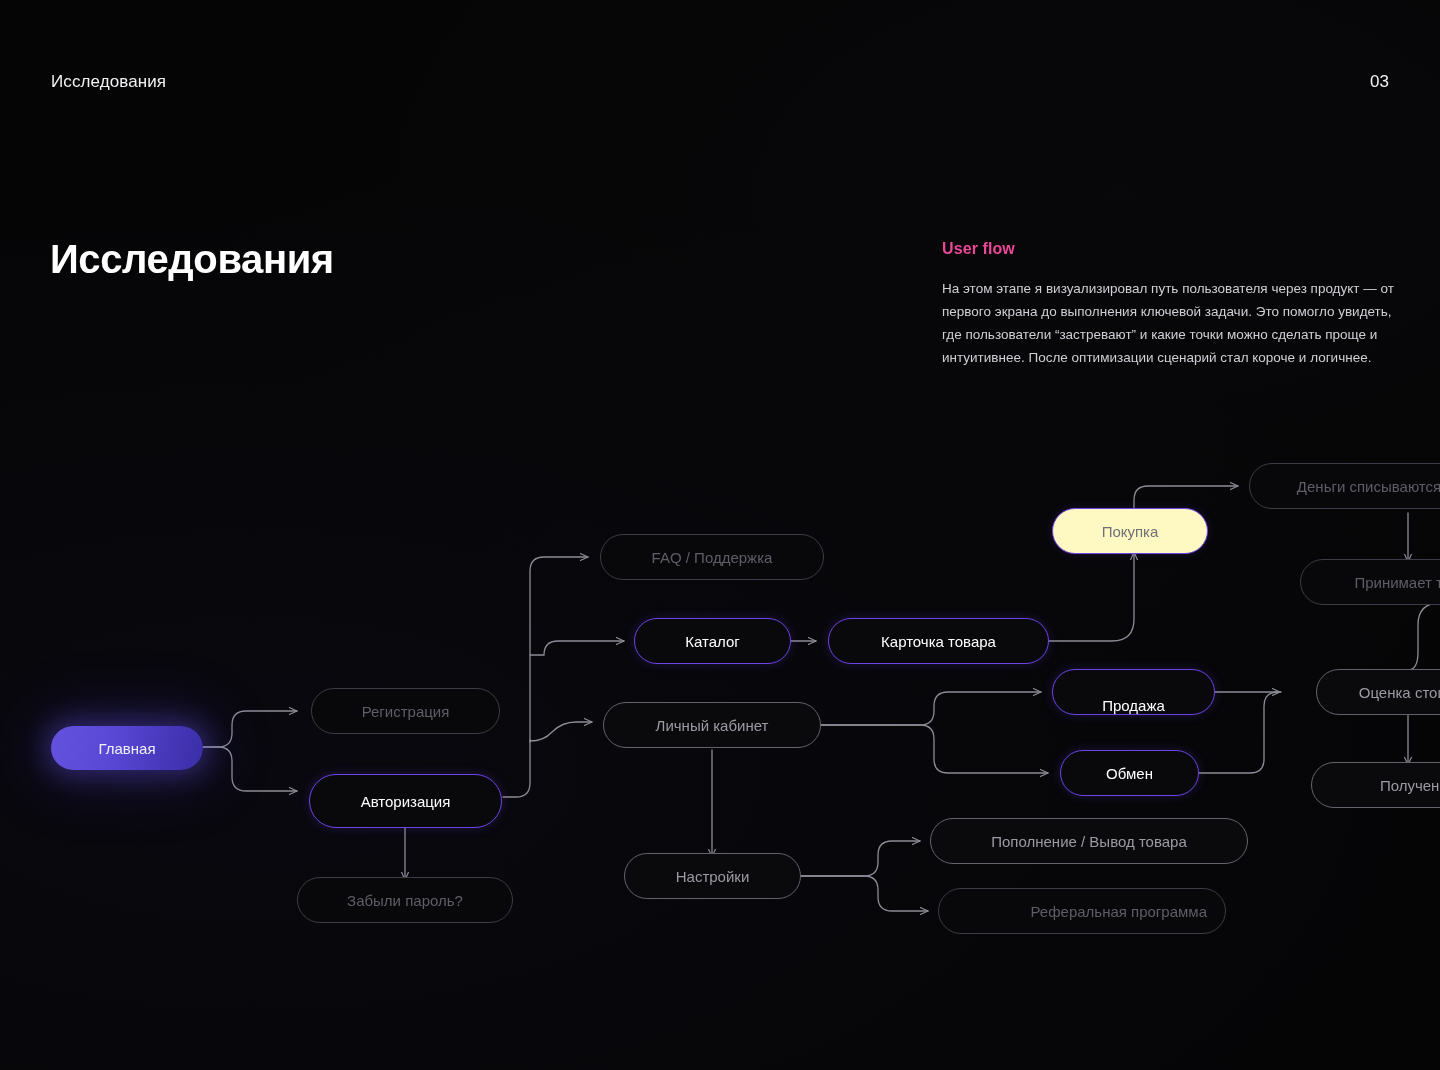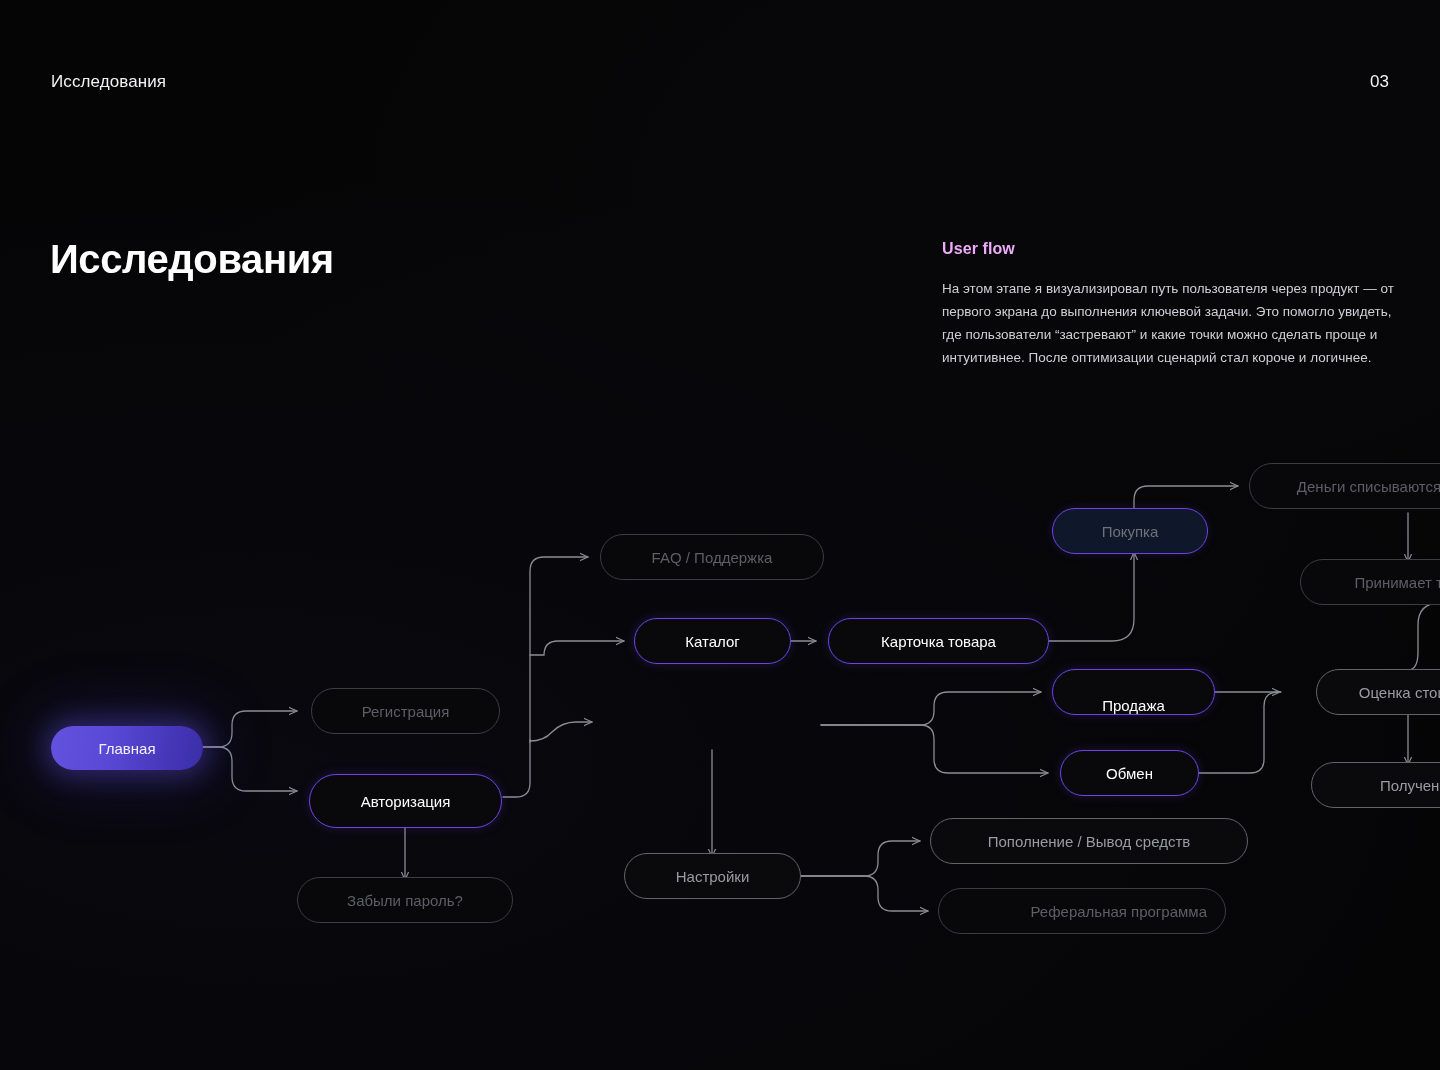--- a/index.html
+++ b/index.html
@@ -64,21 +64,21 @@
   
   .note {
     position: absolute;
     top: 240px;
     left: 942px;
     width: 452px;
   }
   .note h3 {
     font-size: 16px;
     font-weight: 700;
-    color: #f0abfc;
+    color: #ec4899;
     margin-bottom: 19px;
     letter-spacing: 0.1px;
   }
   .note p {
     font-size: 13.5px;
     line-height: 23px;
     color: #cfcfd6;
     font-weight: 400;
   }
 
@@ -132,21 +132,21 @@
   .node.accent {
     border: 1.6px solid #6d43e8;
     color: #ffffff;
     background: #09090c;
     box-shadow: 0 0 11px rgba(109,67,232,0.22);
   }
   
   .node.accent-muted {
     border: 1.6px solid #6d43e8;
     color: #6f7078;
-    background: #0f172a;
+    background: #fef9c3;
     box-shadow: 0 0 10px rgba(109,67,232,0.18);
   }
 
   
   .node.start {
     border: none;
     background: linear-gradient(100deg, #6352dd 0%, #5a49d6 38%, #4536b8 78%, #3a2ea6 100%);
     color: #f3f1ff;
     box-shadow:
       0 0 26px 6px rgba(94,74,220,0.40),
@@ -239,27 +239,30 @@
   </div>
 
   <div class="node accent" style="left:634px; top:198px; width:157px; height:46px;">
     <span>Каталог</span>
   </div>
 
   <div class="node accent" style="left:828px; top:198px; width:221px; height:46px;">
     <span>Карточка товара</span>
   </div>
 
+  <div class="node mid" style="left:603px; top:282px; width:218px; height:46px;">
+    <span>Личный кабинет</span>
+  </div>
 
   <div class="node mid" style="left:624px; top:433px; width:177px; height:46px;">
     <span>Настройки</span>
   </div>
 
   <div class="node mid" style="left:930px; top:398px; width:318px; height:46px;">
-    <span>Пополнение / Вывод средств</span>
+    <span>Пополнение / Вывод товара</span>
   </div>
 
   <div class="node dim" style="left:938px; top:468px; width:288px; height:46px;justify-content:flex-end;">
     <span>Реферальная программа</span>
   </div>
 
   <div class="node accent-muted" style="left:1052px; top:88px; width:156px; height:46px;">
     <span>Покупка</span>
   </div>
 

